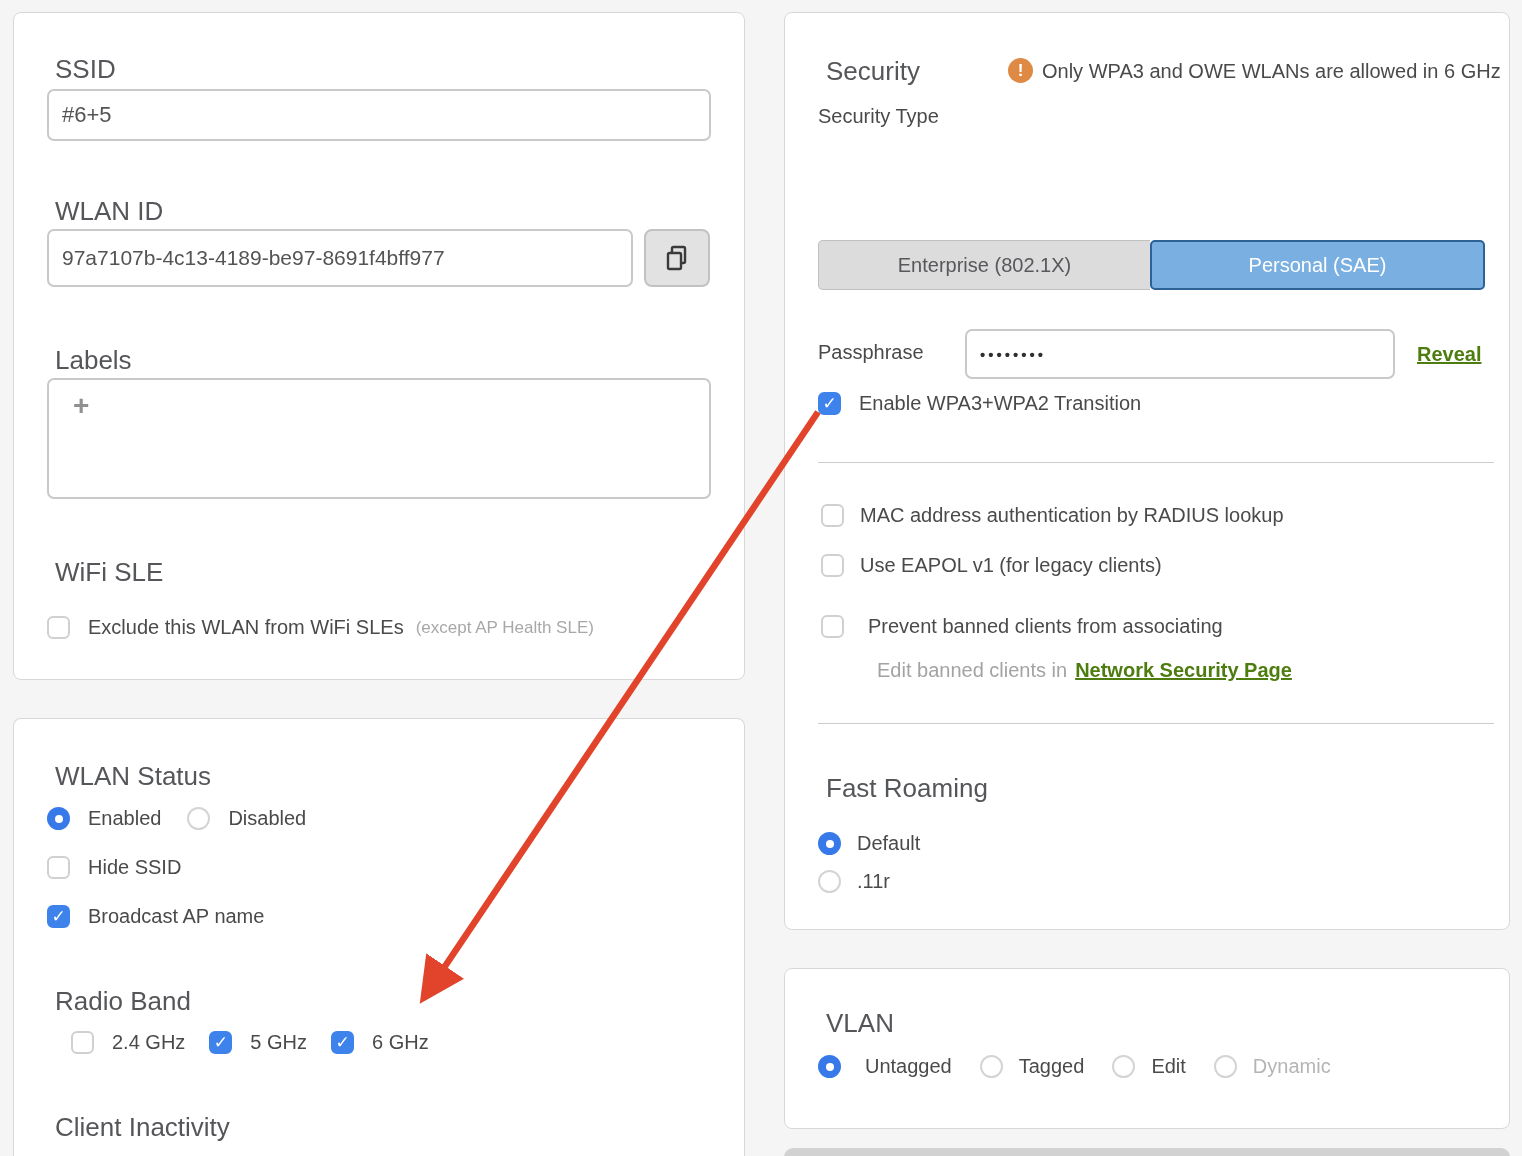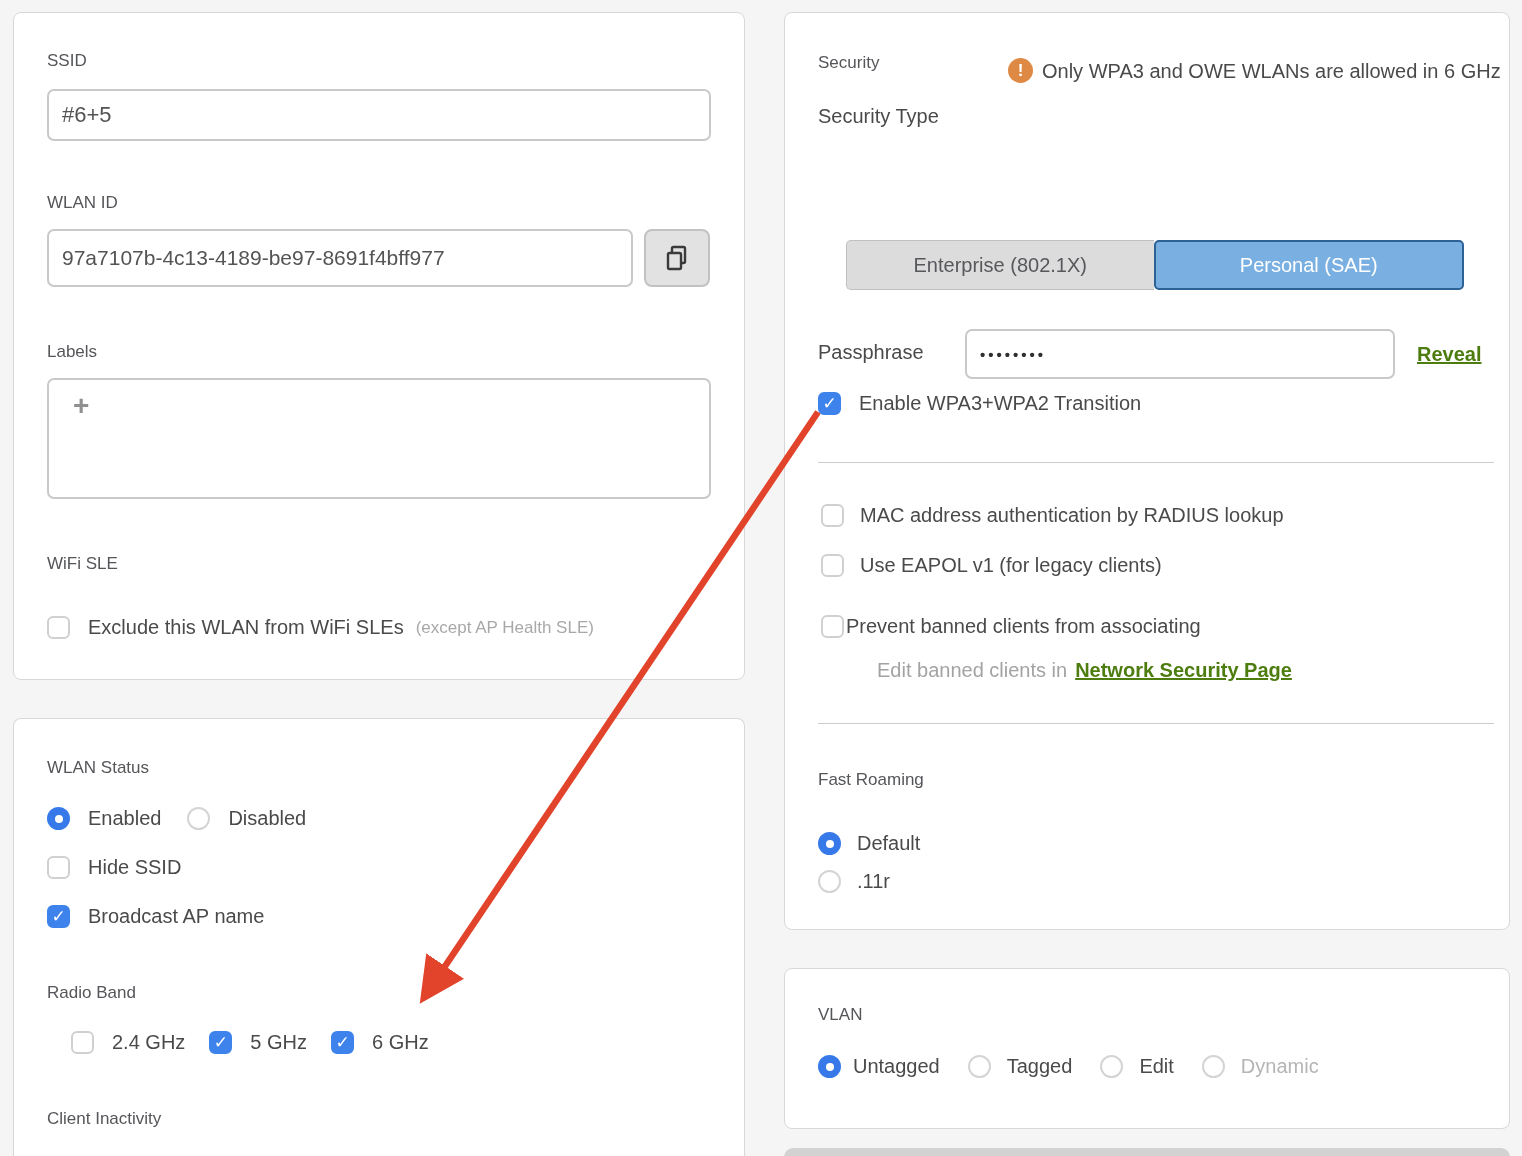--- a/index.html
+++ b/index.html
@@ -13,22 +13,22 @@
   }
   .panel{
     position:absolute;
     background:#ffffff;
     border:1px solid #d8d8d8;
     border-radius:8px;
     box-sizing:border-box;
   }
   .hd{
     position:absolute;
-    margin:0;
-    font-size:17px;
+    margin:8px;
+    font-size:26px;
     font-weight:400;
     color:#55565a;
     white-space:nowrap;
     line-height:32px;
   }
   .sub{
     position:absolute;
     font-size:20px;
     color:#4a4a4a;
     white-space:nowrap;
@@ -242,21 +242,21 @@
 </section>
 
 <section class="panel" style="left:784px;top:12px;width:726px;height:918px;">
   <h2 class="hd" style="left:33px;top:34px;">Security</h2>
   <span class="warn-icon" style="left:223px;top:45px;">!</span>
   <span class="sub" style="left:257px;top:47px;">Only WPA3 and OWE WLANs are allowed in 6 GHz</span>
 
   <span class="sub" style="left:33px;top:92px;">Security Type</span>
 
 
-  <div class="toggle" style="left:33px;top:227px;width:618px;margin-left:28px;">
+  <div class="toggle" style="left:33px;top:227px;width:667px;">
     <div class="tg unsel">Enterprise (802.1X)</div>
     <div class="tg sel">Personal (SAE)</div>
   </div>
 
   <span class="sub" style="left:33px;top:328px;">Passphrase</span>
   <input class="txt" type="text" style="left: 180px; top: 316px; width: 430px; height: 50px; font-size: 15px; font-weight: bold; letter-spacing: 3px; color: rgb(47, 47, 47);" value="••••••••">
   <a class="link" href="#" style="position:absolute;left:632px;top:330px;">Reveal</a>
 
   <div class="row" style="left:33px;top:379px;gap:18px;">
     <span class="cb checked"></span>
@@ -268,21 +268,21 @@
   <div class="row" style="left:36px;top:491px;gap:16px;">
     <span class="cb"></span>
     <span class="lbl">MAC address authentication by RADIUS lookup</span>
   </div>
 
   <div class="row" style="left:36px;top:541px;gap:16px;">
     <span class="cb"></span>
     <span class="lbl">Use EAPOL v1 (for legacy clients)</span>
   </div>
 
-  <div class="row" style="left:36px;top:602px;gap:2px;">
+  <div class="row" style="left:36px;top:602px;gap:24px;">
     <span class="cb"></span>
     <span class="lbl">Prevent banned clients from associating</span>
   </div>
 
   <div class="row" style="left:69px;top:646px;gap:8px;">
     <span class="lbl" style="color:#a3a3a3;margin-left:23px;">Edit banned clients in</span>
     <a class="link" href="#">Network Security Page</a>
   </div>
 
   <div class="divider" style="left:33px;top:710px;width:676px;"></div>
@@ -295,21 +295,21 @@
   </div>
   <div class="row" style="left:33px;top:857px;gap:16px;">
     <span class="radio"></span>
     <span class="lbl">.11r</span>
   </div>
 </section>
 
 <section class="panel" style="left:784px;top:968px;width:726px;height:161px;">
   <h2 class="hd" style="left:33px;top:30px;">VLAN</h2>
   <div class="row" style="left:33px;top:86px;gap:28px;">
-    <span class="grp" style="gap:12px;">
+    <span class="grp" style="gap:24px;">
       <span class="radio selected"></span>
       <span class="lbl">Untagged</span>
     </span>
     <span class="grp" style="gap:16px;">
       <span class="radio"></span>
       <span class="lbl">Tagged</span>
     </span>
     <span class="grp" style="gap:16px;">
       <span class="radio"></span>
       <span class="lbl">Edit</span>

